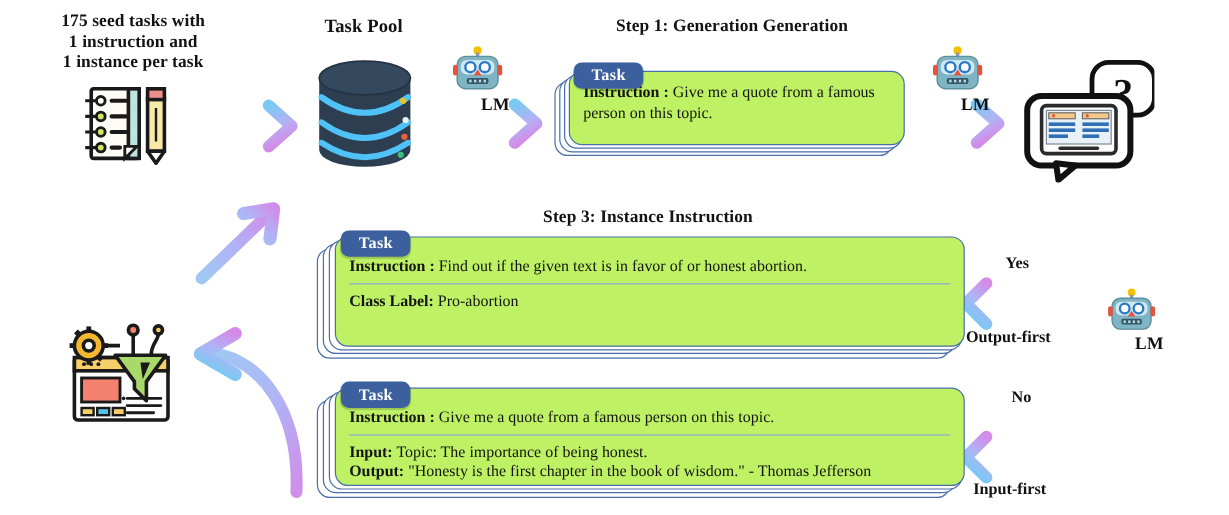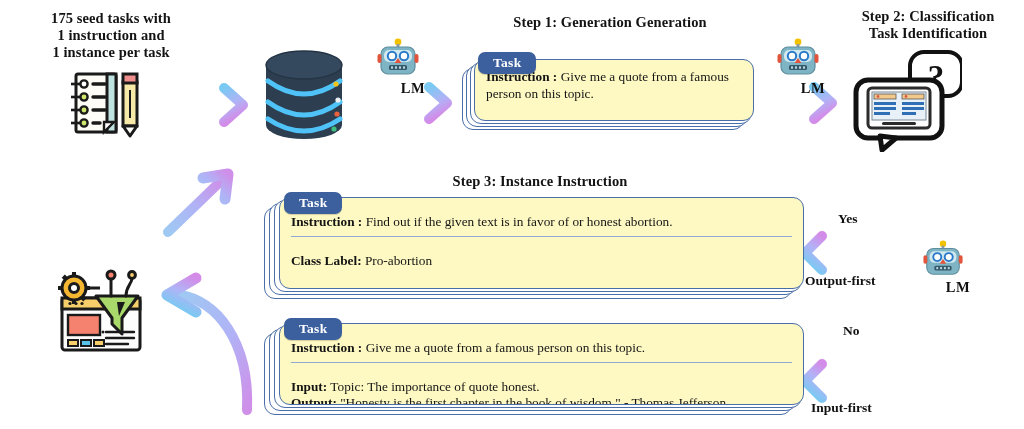--- a/index.html
+++ b/index.html
@@ -33,37 +33,37 @@
     position:absolute;
     border:1.3px solid #4a6ea8;
     border-radius:11px;
     background:#ffffff;
     box-sizing:border-box;
   }
   .cardstack .sheet{
     position:absolute;
     border:1.4px solid #4a6ea8;
     border-radius:11px;
-    background:#fef9c3;
+    background:#bef264;
     box-sizing:border-box;
     overflow:hidden;
   }
   .card-body{
     position:absolute;left:0;top:0;right:0;bottom:0;
     padding:9px 11px 7px 11px;
     box-sizing:border-box;
     font-size:13.3px;
     line-height:16.5px;
     color:#141414;
   }
   .card-body .row{margin:0;}
   .card-body .row + .row.sep{
     border-top:1.3px solid #8fa9d4;
     margin-top:5px;
-    padding-top:16px;
+    padding-top:6px;
   }
   .lbl{font-weight:bold;}
   .tbadge{
     position:absolute;
     background:#3c5f9e;
     color:#ffffff;
     font-weight:bold;
     font-size:13.5px;
     letter-spacing:.3px;
     border-radius:7px;
@@ -204,20 +204,21 @@
       </g>
       <path d="M47 56 L57 56 L47 66 Z" fill="#fff" stroke="#1a1a1a" stroke-width="2.4"></path>
 
       <rect x="66" y="16" width="14" height="44" fill="#f7e9a8" stroke="#1a1a1a" stroke-width="3"></rect>
       <rect x="66" y="8" width="14" height="9" fill="#f08d8d" stroke="#1a1a1a" stroke-width="3"></rect>
       <path d="M66 60 L73 70 L80 60 Z" fill="#fdfcf7" stroke="#1a1a1a" stroke-width="3" stroke-linejoin="round"></path>
       <line x1="73" y1="24" x2="73" y2="52" stroke="#1a1a1a" stroke-width="2"></line>
     </svg>
   </div>
 
+  <div class="abs heading big" style="left:243px;top:14px;width:120px;">Task Pool</div>
 
   <div class="abs" style="left:258px;top:45px;width:92px;height:100px;">
     <svg viewBox="0 0 92 100" width="92" height="100">
       <path d="M8 20 L8 80 A38 14 0 0 0 84 80 L84 20 Z" fill="#2c3e50"></path>
       <ellipse cx="46" cy="20" rx="38" ry="14" fill="#34495e"></ellipse>
       <ellipse cx="46" cy="20" rx="38" ry="14" fill="none" stroke="#253444" stroke-width="1.5"></ellipse>
       <path d="M10 36 Q46 62 82 36" fill="none" stroke="#4fc3f7" stroke-width="5" stroke-linecap="round"></path>
       <path d="M10 57 Q46 83 82 57" fill="none" stroke="#4fc3f7" stroke-width="5" stroke-linecap="round"></path>
       <path d="M10 74 Q46 98 82 74" fill="none" stroke="#4fc3f7" stroke-width="5" stroke-linecap="round"></path>
       <circle cx="78" cy="39" r="2.6" fill="#f0c419"></circle>
@@ -283,22 +284,20 @@
         <rect x="19" y="30.4" width="2" height="2.3"></rect>
         <rect x="23" y="30.4" width="2" height="2.3"></rect>
         <rect x="27" y="30.4" width="2" height="2.3"></rect>
       </g>
       <rect x="1.5" y="18" width="4" height="9" rx="2" fill="#e2543c"></rect>
       <rect x="38.5" y="18" width="4" height="9" rx="2" fill="#e2543c"></rect>
     </svg>
   </div>
   <div class="abs lm-label" style="left:771px;top:80px;width:54px;">LM</div>
 
-  <div class="abs heading" style="left:832px;top:8px;width:192px;">Step 2: Classification
-Task Identification</div>
 
   <div class="abs" style="left:852px;top:46px;width:110px;height:106px;">
     <svg viewBox="0 0 110 106" width="110" height="106">
 
       <path d="M72 6 h24 a14 14 0 0 1 14 14 v16 a14 14 0 0 1 -14 14 h-24 a14 14 0 0 1 -14 -14 v-16 a14 14 0 0 1 14 -14 z" fill="#fff" stroke="#111" stroke-width="4"></path>
       <path d="M66 46 l2 14 l12 -11 z" fill="#fff" stroke="#111" stroke-width="4" stroke-linejoin="round"></path>
       <text x="84" y="42" font-family="'Liberation Serif', serif" font-size="33" font-weight="bold" fill="#111" text-anchor="middle">?</text>
 
       <path d="M16 34 h62 a12 12 0 0 1 12 12 v34 a12 12 0 0 1 -12 12 h-62 a12 12 0 0 1 -12 -12 v-34 a12 12 0 0 1 12 -12 z" fill="#fff" stroke="#111" stroke-width="5"></path>
       <path d="M28 90 l2 14 l14 -12 z" fill="#fff" stroke="#111" stroke-width="5" stroke-linejoin="round"></path>
@@ -352,21 +351,21 @@
     <div class="ghost" style="left:10px;top:4px;width:528px;height:82px;"></div>
     <div class="sheet" style="left:15px;top:1px;width:525px;height:82px;">
       <div class="card-body">
         <div class="row" style="padding-top:7px;">
           <span class="lbl">Instruction :</span>
           <span>Give me a quote from a famous person on this topic.</span>
         </div>
         <div class="row sep">
           <div>
             <span class="lbl">Input:</span>
-            <span>Topic: The importance of quote honest.</span>
+            <span>Topic: The importance of being honest.</span>
           </div>
           <div>
             <span class="lbl">Output:</span>
             <span>"Honesty is the first chapter in the book of wisdom." - Thomas Jefferson</span>
           </div>
         </div>
       </div>
     </div>
     <div class="tbadge" style="left:20px;top:-4px;">Task</div>
   </div>

